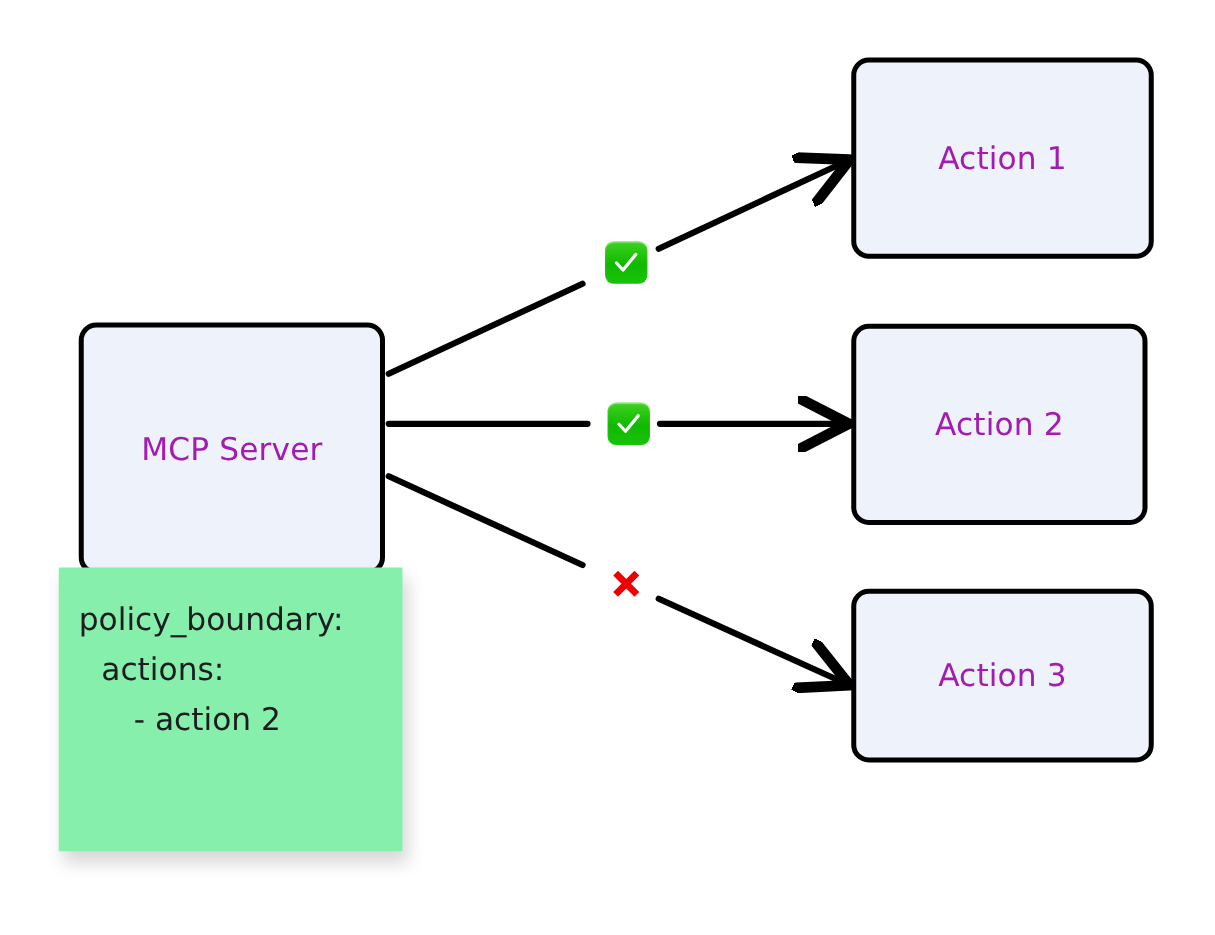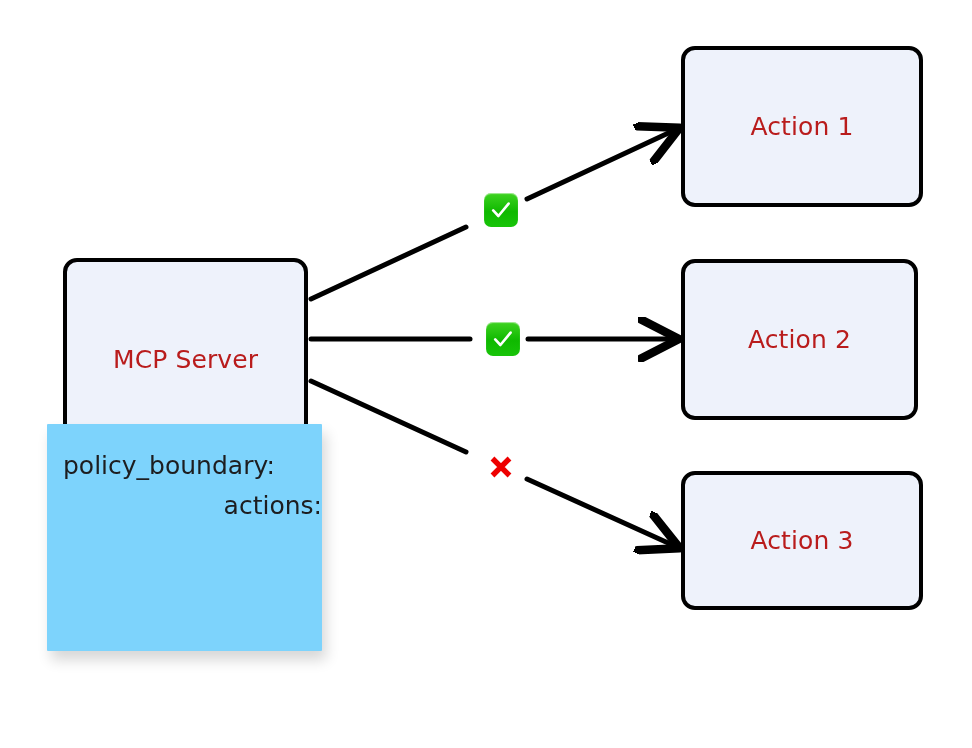--- a/index.html
+++ b/index.html
@@ -33,53 +33,53 @@
     box-sizing: border-box;
     background: #eef2fb;
     border: 4px solid #000000;
     border-radius: 14px;
     display: flex;
     align-items: center;
     justify-content: center;
   }
   .node-label {
     font-size: 25px;
-    color: #b91c1c;
+    color: #a21caf;
     font-family: "DejaVu Sans", sans-serif;
     letter-spacing: 0.1px;
     white-space: nowrap;
   }
 
   #node-mcp-server { left: 63px;  top: 258px; width: 245px; height: 202px; }
   #node-action-1   { left: 681px; top: 46px;  width: 242px; height: 161px; }
   #node-action-2   { left: 681px; top: 259px; width: 237px; height: 161px; }
   #node-action-3   { left: 681px; top: 471px; width: 242px; height: 139px; }
 
   
   #policy-note {
     position: absolute;
     left: 47px;
-    top: 424px;
+    top: 454px;
     width: 275px;
     height: 227px;
     box-sizing: border-box;
-    background: #7dd3fc;
+    background: #86efac;
     border: 0;
     border-radius: 1px;
     padding: 22px 0 0 16px;
     box-shadow: 4px 9px 14px rgba(0, 0, 0, 0.16);
   }
   .note-line {
     color: #1d1d1f;
     font-size: 25px;
     line-height: 40px;
     font-family: "DejaVu Sans", sans-serif;
     white-space: pre;
   }
-  .note-indent-1 { padding-left: 18px; text-align: right; }
+  .note-indent-1 { padding-left: 18px; }
   .note-indent-2 { padding-left: 44px; }
 
   
   .badge {
     position: absolute;
     width: 34px;
     height: 34px;
     box-sizing: border-box;
     display: flex;
     align-items: center;
@@ -156,15 +156,16 @@
 
   <div class="badge badge-deny" id="badge-deny-1">
     <svg width="32" height="32" viewBox="0 0 32 32" aria-hidden="true">
       <path d="M7.5,7.5 L24.5,24.5 M24.5,7.5 L7.5,24.5" fill="none" stroke="#ee0000" stroke-width="5.4" stroke-linecap="butt"></path>
     </svg>
   </div>
 
   <div id="policy-note">
     <div class="note-line">policy_boundary:</div>
     <div class="note-line note-indent-1">actions:</div>
+    <div class="note-line note-indent-2">- action 2</div>
   </div>
 
 </div>
 
 </body></html>

